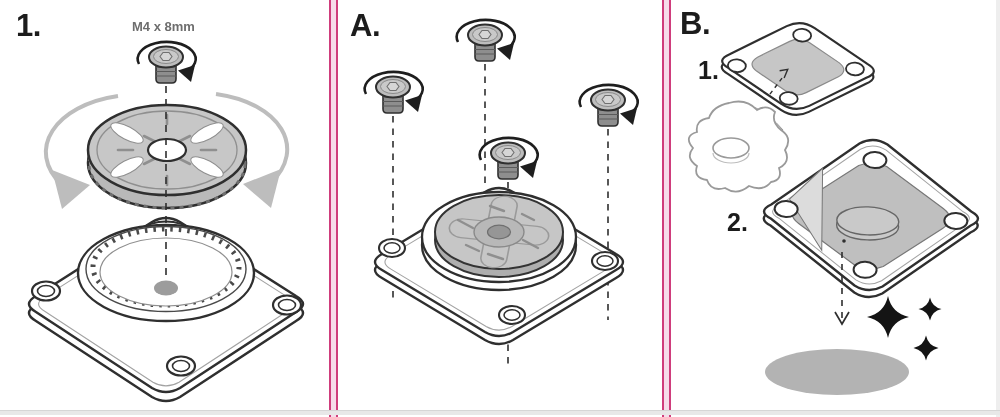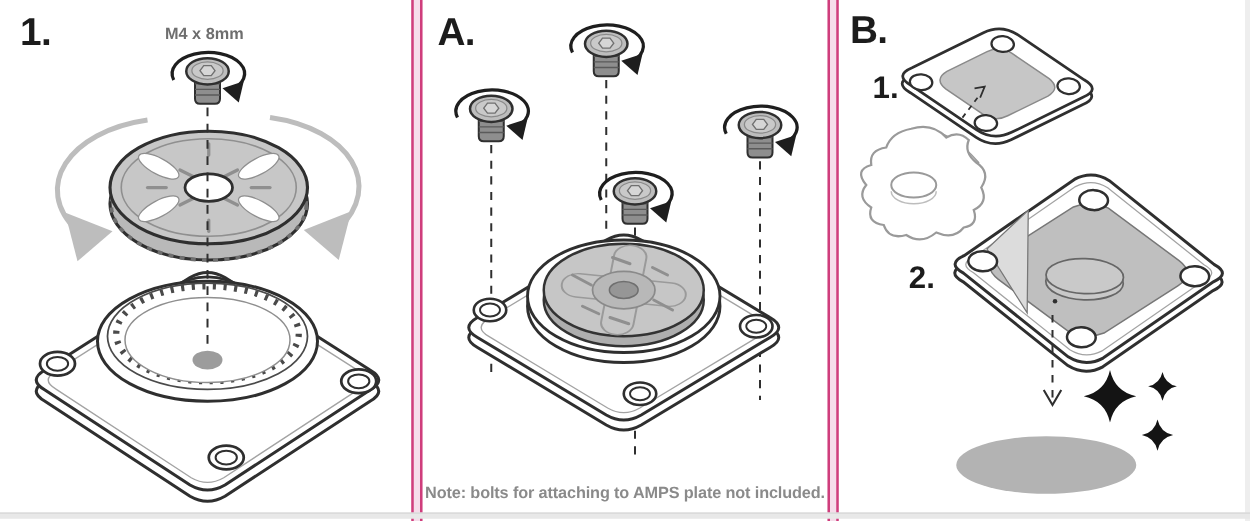--- a/index.html
+++ b/index.html
@@ -187,21 +187,20 @@
       </g>
 
       <g>
         <use href="#bolt-unit" transform="translate(147,35)"></use>
         <use href="#bolt-unit" transform="translate(55,87)"></use>
         <use href="#bolt-unit" transform="translate(270,100)"></use>
         <use href="#bolt-unit" transform="translate(170,153)"></use>
       </g>
     </svg>
     <div class="big-label" style="left:12px;top:10px;">A.</div>
-    <div class="note">Note: bolts for attaching to AMPS plate not included.</div>
   </div>
 
   <div class="divider div2"></div>
 
   <div class="panel panelB">
     <svg width="329" height="417" viewBox="0 0 329 417">
 
       <g transform="rotate(4 127 66)">
         <path d="M113,27 Q127,19 141,27 L196,59 Q210,66 196,73 L141,105 Q127,113 113,105 L58,73 Q44,66 58,59 Z" transform="translate(0,6)" fill="#fff" stroke="var(--ink)" stroke-width="2.2"></path>
         <path d="M113,27 Q127,19 141,27 L196,59 Q210,66 196,73 L141,105 Q127,113 113,105 L58,73 Q44,66 58,59 Z" fill="#fff" stroke="var(--ink)" stroke-width="2.2"></path>

